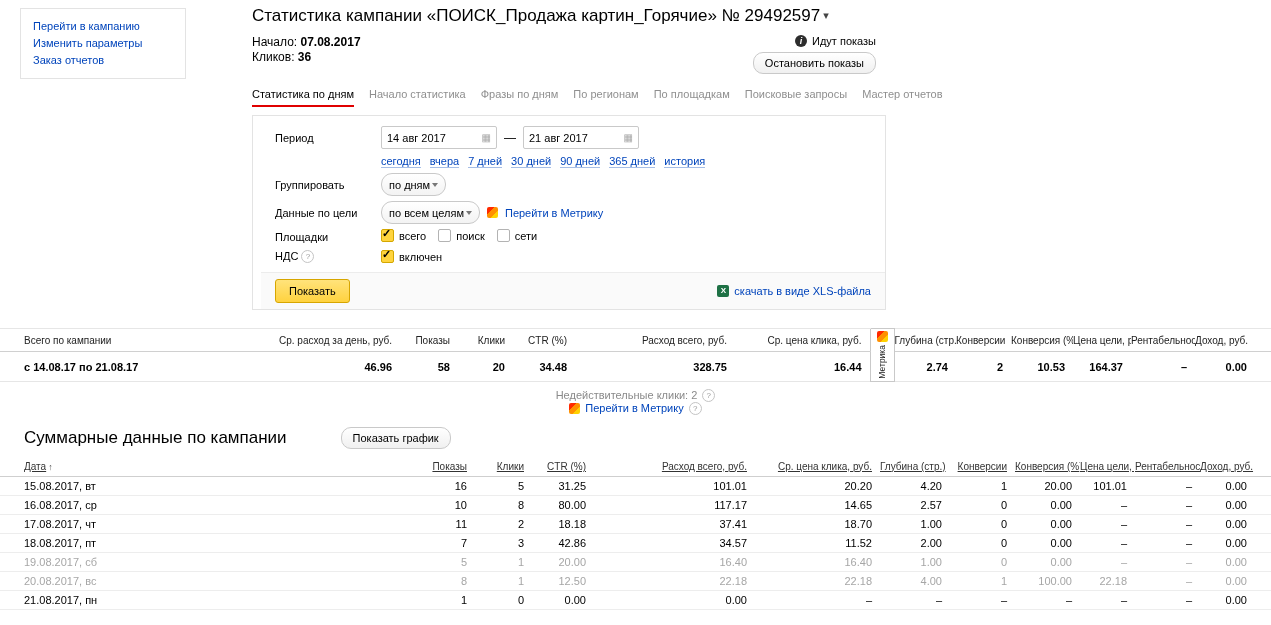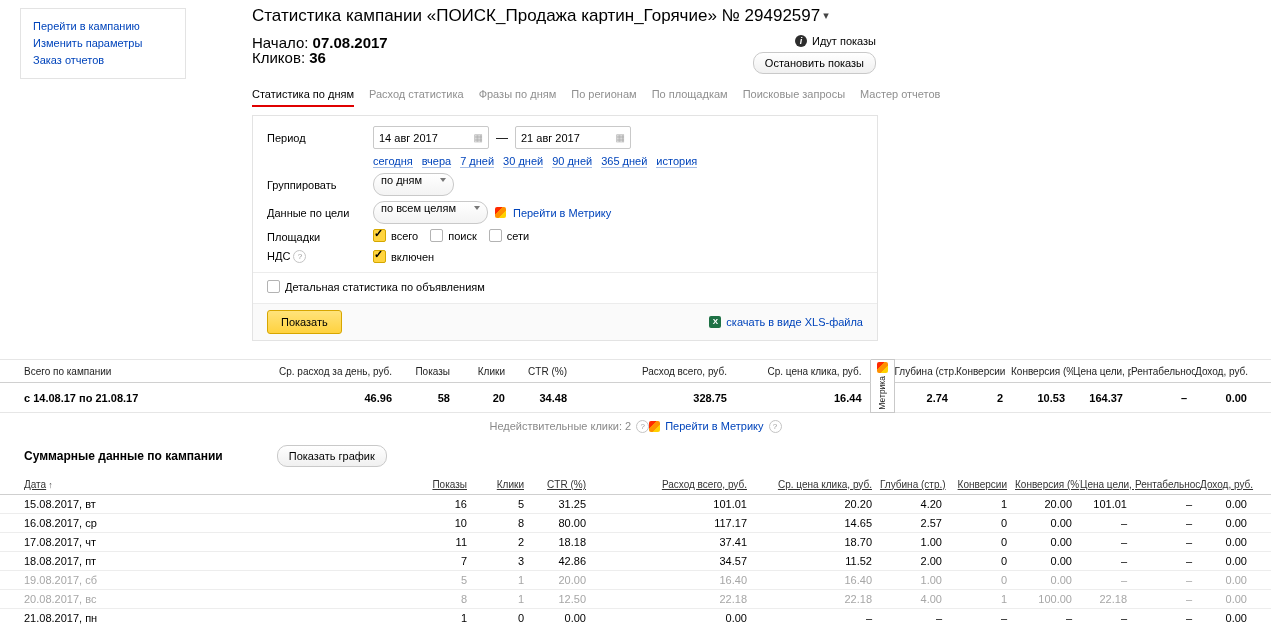--- a/index.html
+++ b/index.html
@@ -9,46 +9,46 @@
 
   
   .quick-panel{position:absolute;left:20px;top:8px;width:140px;border:1px solid #e3e3e3;background:#fff;padding:9px 12px;}
   .quick-panel a{display:block;font-size:11px;line-height:17px;}
 
   
   .main{margin-left:252px;padding-top:4px;width:624px;}
   .page-title{font-size:17px;line-height:22px;}
   .page-title .caret{font-size:11px;color:#444;margin-left:3px;vertical-align:2px;cursor:pointer;}
   .meta-row{display:flex;justify-content:space-between;margin-top:8px;}
-  .meta-left{font-size:15px;line-height:15px;}
+  .meta-left{font-size:12px;line-height:15px;}
   .meta-right{text-align:right;}
   .status-line{font-size:11px;display:flex;align-items:center;gap:5px;justify-content:flex-end;}
   .info-icon{width:12px;height:12px;border-radius:50%;background:#2d2d2d;color:#fff;font-size:9px;line-height:12px;
              text-align:center;display:inline-block;font-weight:bold;font-style:italic;flex-shrink:0;}
   .btn{margin-top:5px;font-family:inherit;font-size:11px;padding:4px 11px;border:1px solid #c9c9c9;border-radius:10px;
        background:linear-gradient(#ffffff,#f0f0f0);cursor:pointer;}
 
   
   .tabs{display:flex;gap:15px;margin-top:14px;font-size:11px;white-space:nowrap;}
   .tab{color:#8f8f8f;padding-bottom:5px;}
   .tab.active{color:#000;border-bottom:2px solid #e00000;}
 
   
-  .panel{border:1px solid #e3e3e3;margin-top:8px;width:624px;}
+  .panel{border:1px solid #e3e3e3;margin-top:8px;width:624px;padding-left:8px;}
   .panel-body{padding:10px 14px 4px;}
   .form-row{display:flex;align-items:center;margin-bottom:5px;}
   .form-label{width:106px;flex-shrink:0;font-size:11px;}
   .period-controls{display:flex;align-items:center;text-align:center;}
   .date-input{display:inline-flex;align-items:center;justify-content:space-between;width:104px;height:21px;
               border:1px solid #c9c9c9;border-radius:2px;padding:0 5px;font-size:11px;background:#fff;cursor:text;}
   .cal-icon{color:#a8a8a8;font-size:10px;margin-left:4px;cursor:pointer;}
   .dash{margin:0 7px;}
   .quick-links a{font-size:11px;margin-right:9px;border-bottom:1px solid rgba(0,68,187,.35);}
-  .select{display:inline-flex;height:21px;border:1px solid #c9c9c9;border-radius:11px;
-          background:linear-gradient(#fff,#f3f3f3);padding:0 7px;font-size:11px;gap:18px;cursor:pointer;}
+  .select{display:inline-flex;align-items:center;height:21px;border:1px solid #c9c9c9;border-radius:11px;
+          background:linear-gradient(#fff,#f3f3f3);padding:0 7px;font-size:11px;gap:2px;cursor:pointer;}
   .sel-arrow{width:0;height:0;border:3px solid transparent;border-top:4px solid #777;margin-top:4px;}
   .goal-controls{display:flex;align-items:center;gap:7px;font-size:11px;}
   .metrika-icon{width:11px;height:11px;display:inline-block;border-radius:2px;flex-shrink:0;
                 background:linear-gradient(135deg,#ff2a00 0%,#ff2a00 34%,#ff9000 34%,#ff9000 67%,#ffd100 67%);}
   .cb-label{display:inline-flex;align-items:center;gap:5px;font-size:11px;margin-right:12px;cursor:pointer;}
   .cb{width:11px;height:11px;border:1px solid #b3b3b3;border-radius:2px;background:#fff;position:relative;flex-shrink:0;}
   .cb.checked{background:#ffd43e;border-color:#d4a700;}
   .cb.checked::after{content:"\2713";position:absolute;left:0;top:-3px;font-size:11px;font-weight:bold;color:#000;}
   .qmark{display:inline-block;width:11px;height:11px;border-radius:50%;border:1px solid #c4c4c4;color:#9a9a9a;
          font-size:8px;line-height:11px;text-align:center;vertical-align:1px;flex-shrink:0;}
@@ -66,28 +66,28 @@
   .sum-table{width:1271px;border-collapse:collapse;table-layout:fixed;}
   .sum-table td{overflow:hidden;white-space:nowrap;}
   td.sh{font-size:10px;color:#222;padding:4px 8px 4px 0;border-top:1px solid #e6e6e6;border-bottom:1px solid #d0d0d0;text-align:right;}
   td.sh.first{text-align:left;padding-left:24px;}
   td.sv{font-size:11px;font-weight:bold;padding:6px 8px;border-bottom:1px solid #e6e6e6;text-align:right;padding-left:0;}
   td.sv.first{text-align:left;padding-left:24px;}
   .lastcol{padding-right:24px !important;}
   .metrika-cell{border:1px solid #c9c9c9;background:#fff;vertical-align:middle;padding:2px 0;cursor:pointer;}
   .metrika-vert{display:flex;flex-direction:column;align-items:center;gap:3px;}
   .metrika-vert-text{writing-mode:vertical-rl;transform:rotate(180deg);font-size:8.5px;line-height:1;color:#222;}
-  .invalid-row{display:flex;justify-content:center;align-items:center;padding:7px 24px 0;font-size:11px;}
+  .invalid-row{display:flex;justify-content:flex-end;align-items:center;padding:7px 24px 0;font-size:11px;flex-direction:column;}
   .invalid-text{color:#8a8a8a;display:inline-flex;gap:5px;align-items:center;}
   .metrika-go{display:inline-flex;gap:5px;align-items:center;font-size:11px;}
 
   
   .daily-block{margin-top:12px;}
   .daily-head{padding:0 24px;display:flex;align-items:center;gap:14px;}
-  .daily-title{font-weight:bold;font-size:12px;}
+  .daily-title{font-weight:normal;font-size:17px;}
   .chart-btn{margin-top:0;margin-left:40px;}
   .daily-table{width:1271px;border-collapse:collapse;table-layout:fixed;margin-top:8px;}
   .daily-table th,.daily-table td{overflow:hidden;white-space:nowrap;}
   th.dh{font-size:10px;font-weight:normal;text-align:right;padding:4px 8px 4px 0;border-bottom:1px solid #cfcfcf;}
   th.dh a{color:#333;text-decoration:underline;}
   th.dh.first{text-align:left;padding-left:24px;}
   .sort-arrow{font-size:9px;color:#555;margin-left:2px;}
   td.dv{font-size:11px;padding:2px 8px 2px 0;border-bottom:1px solid #ededed;text-align:right;height:14px;}
   td.dv.first{text-align:left;padding-left:24px;}
   tr.weekend td{color:#a6a6a6;}
@@ -117,21 +117,21 @@
       <div class="status-line">
         <span class="info-icon">i</span>
         <span>Идут показы</span>
       </div>
       <button class="btn">Остановить показы</button>
     </div>
   </div>
 
   <div class="tabs">
       <a class="tab active">Статистика по дням</a>
-      <a class="tab">Расход статистика</a>
+      <a class="tab">Начало статистика</a>
       <a class="tab">Фразы по дням</a>
       <a class="tab">По регионам</a>
       <a class="tab">По площадкам</a>
       <a class="tab">Поисковые запросы</a>
       <a class="tab">Мастер отчетов</a>
     </div>
 
   <div class="panel">
     <div class="panel-body">
       <div class="form-row">
@@ -186,26 +186,20 @@
       <div class="form-row">
         <div class="form-label">
           <span>НДС</span>
           <span class="qmark">?</span>
         </div>
         <label class="cb-label">
           <span class="cb checked"></span>
           <span>включен</span>
         </label>
       </div>
-    </div>
-    <div class="detail-row">
-      <label class="cb-label">
-        <span class="cb"></span>
-        <span>Детальная статистика по объявлениям</span>
-      </label>
     </div>
     <div class="panel-footer">
       <button class="show-btn">Показать</button>
       <a class="xls-link">
         <span class="xls-icon">X</span>
         <span>скачать в виде XLS-файла</span>
       </a>
     </div>
   </div>
 </div>

